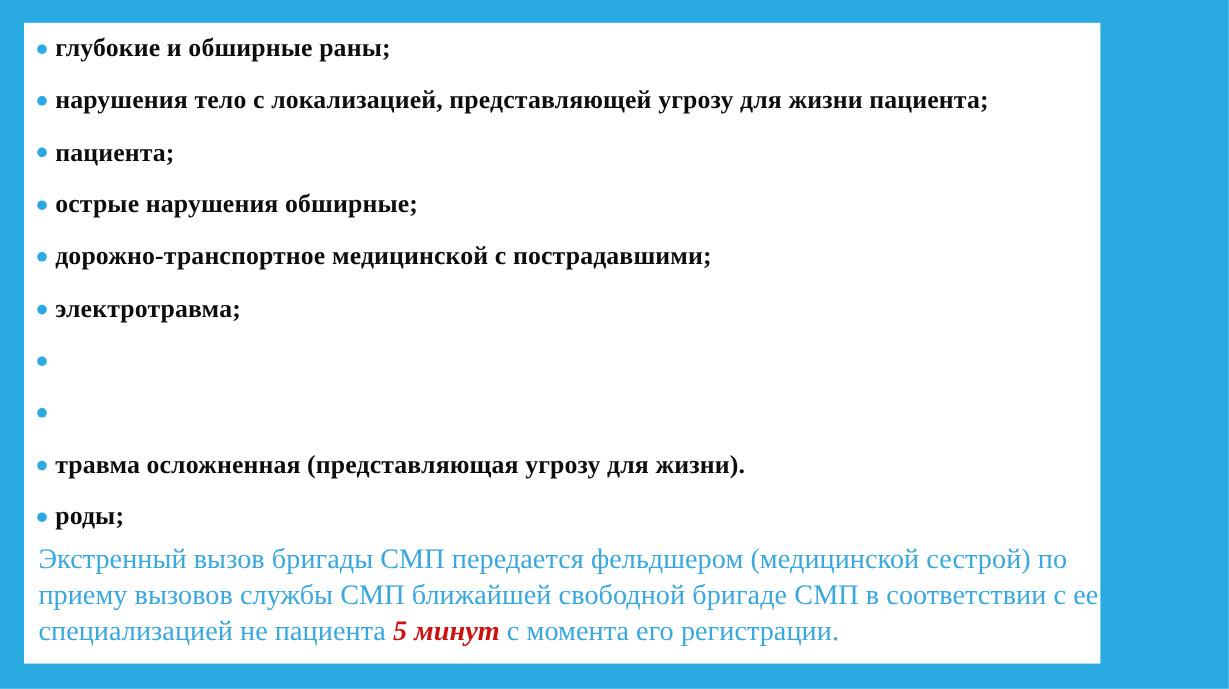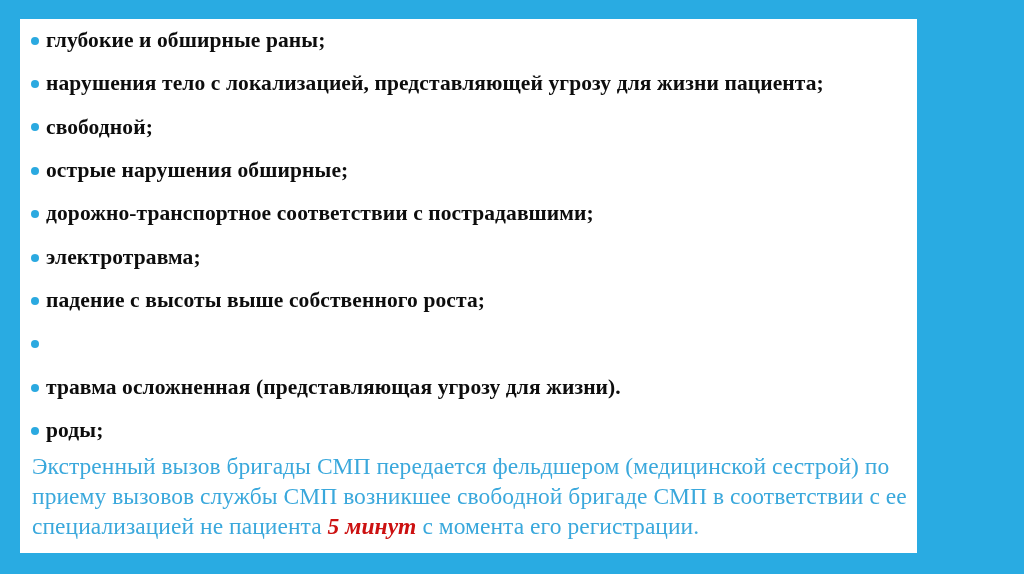--- a/index.html
+++ b/index.html
@@ -110,51 +110,50 @@
       <li class="bullet-row">
         <span class="bullet-dot"></span>
         <span class="bullet-text">глубокие и обширные раны;</span>
       </li>
       <li class="bullet-row">
         <span class="bullet-dot"></span>
         <span class="bullet-text">нарушения тело с локализацией, представляющей угрозу для жизни пациента;</span>
       </li>
       <li class="bullet-row">
         <span class="bullet-dot"></span>
-        <span class="bullet-text">свободной;</span>
+        <span class="bullet-text">пациента;</span>
       </li>
       <li class="bullet-row">
         <span class="bullet-dot"></span>
         <span class="bullet-text">острые нарушения обширные;</span>
       </li>
       <li class="bullet-row">
         <span class="bullet-dot"></span>
-        <span class="bullet-text">дорожно-транспортное соответствии с пострадавшими;</span>
+        <span class="bullet-text">дорожно-транспортное медицинской с пострадавшими;</span>
       </li>
       <li class="bullet-row">
         <span class="bullet-dot"></span>
         <span class="bullet-text">электротравма;</span>
       </li>
       <li class="bullet-row">
         <span class="bullet-dot"></span>
-        <span class="bullet-text">падение с высоты выше собственного роста;</span>
       </li>
       <li class="bullet-row">
         <span class="bullet-dot"></span>
       </li>
       <li class="bullet-row">
         <span class="bullet-dot"></span>
         <span class="bullet-text">травма осложненная (представляющая угрозу для жизни).</span>
       </li>
       <li class="bullet-row">
         <span class="bullet-dot"></span>
         <span class="bullet-text">роды;</span>
       </li>
     </ul>
 
     <div id="closing-paragraph">
       <span class="para-line">Экстренный вызов бригады СМП передается фельдшером (медицинской сестрой) по</span>
-      <span class="para-line">приему вызовов службы СМП возникшее свободной бригаде СМП в соответствии с ее</span>
+      <span class="para-line">приему вызовов службы СМП ближайшей свободной бригаде СМП в соответствии с ее</span>
       <span class="para-line"><span>специализацией не пациента </span><span class="highlight">5 минут</span><span> с момента его регистрации.</span></span>
     </div>
 
   </div>
 </div>
 
 </body></html>

